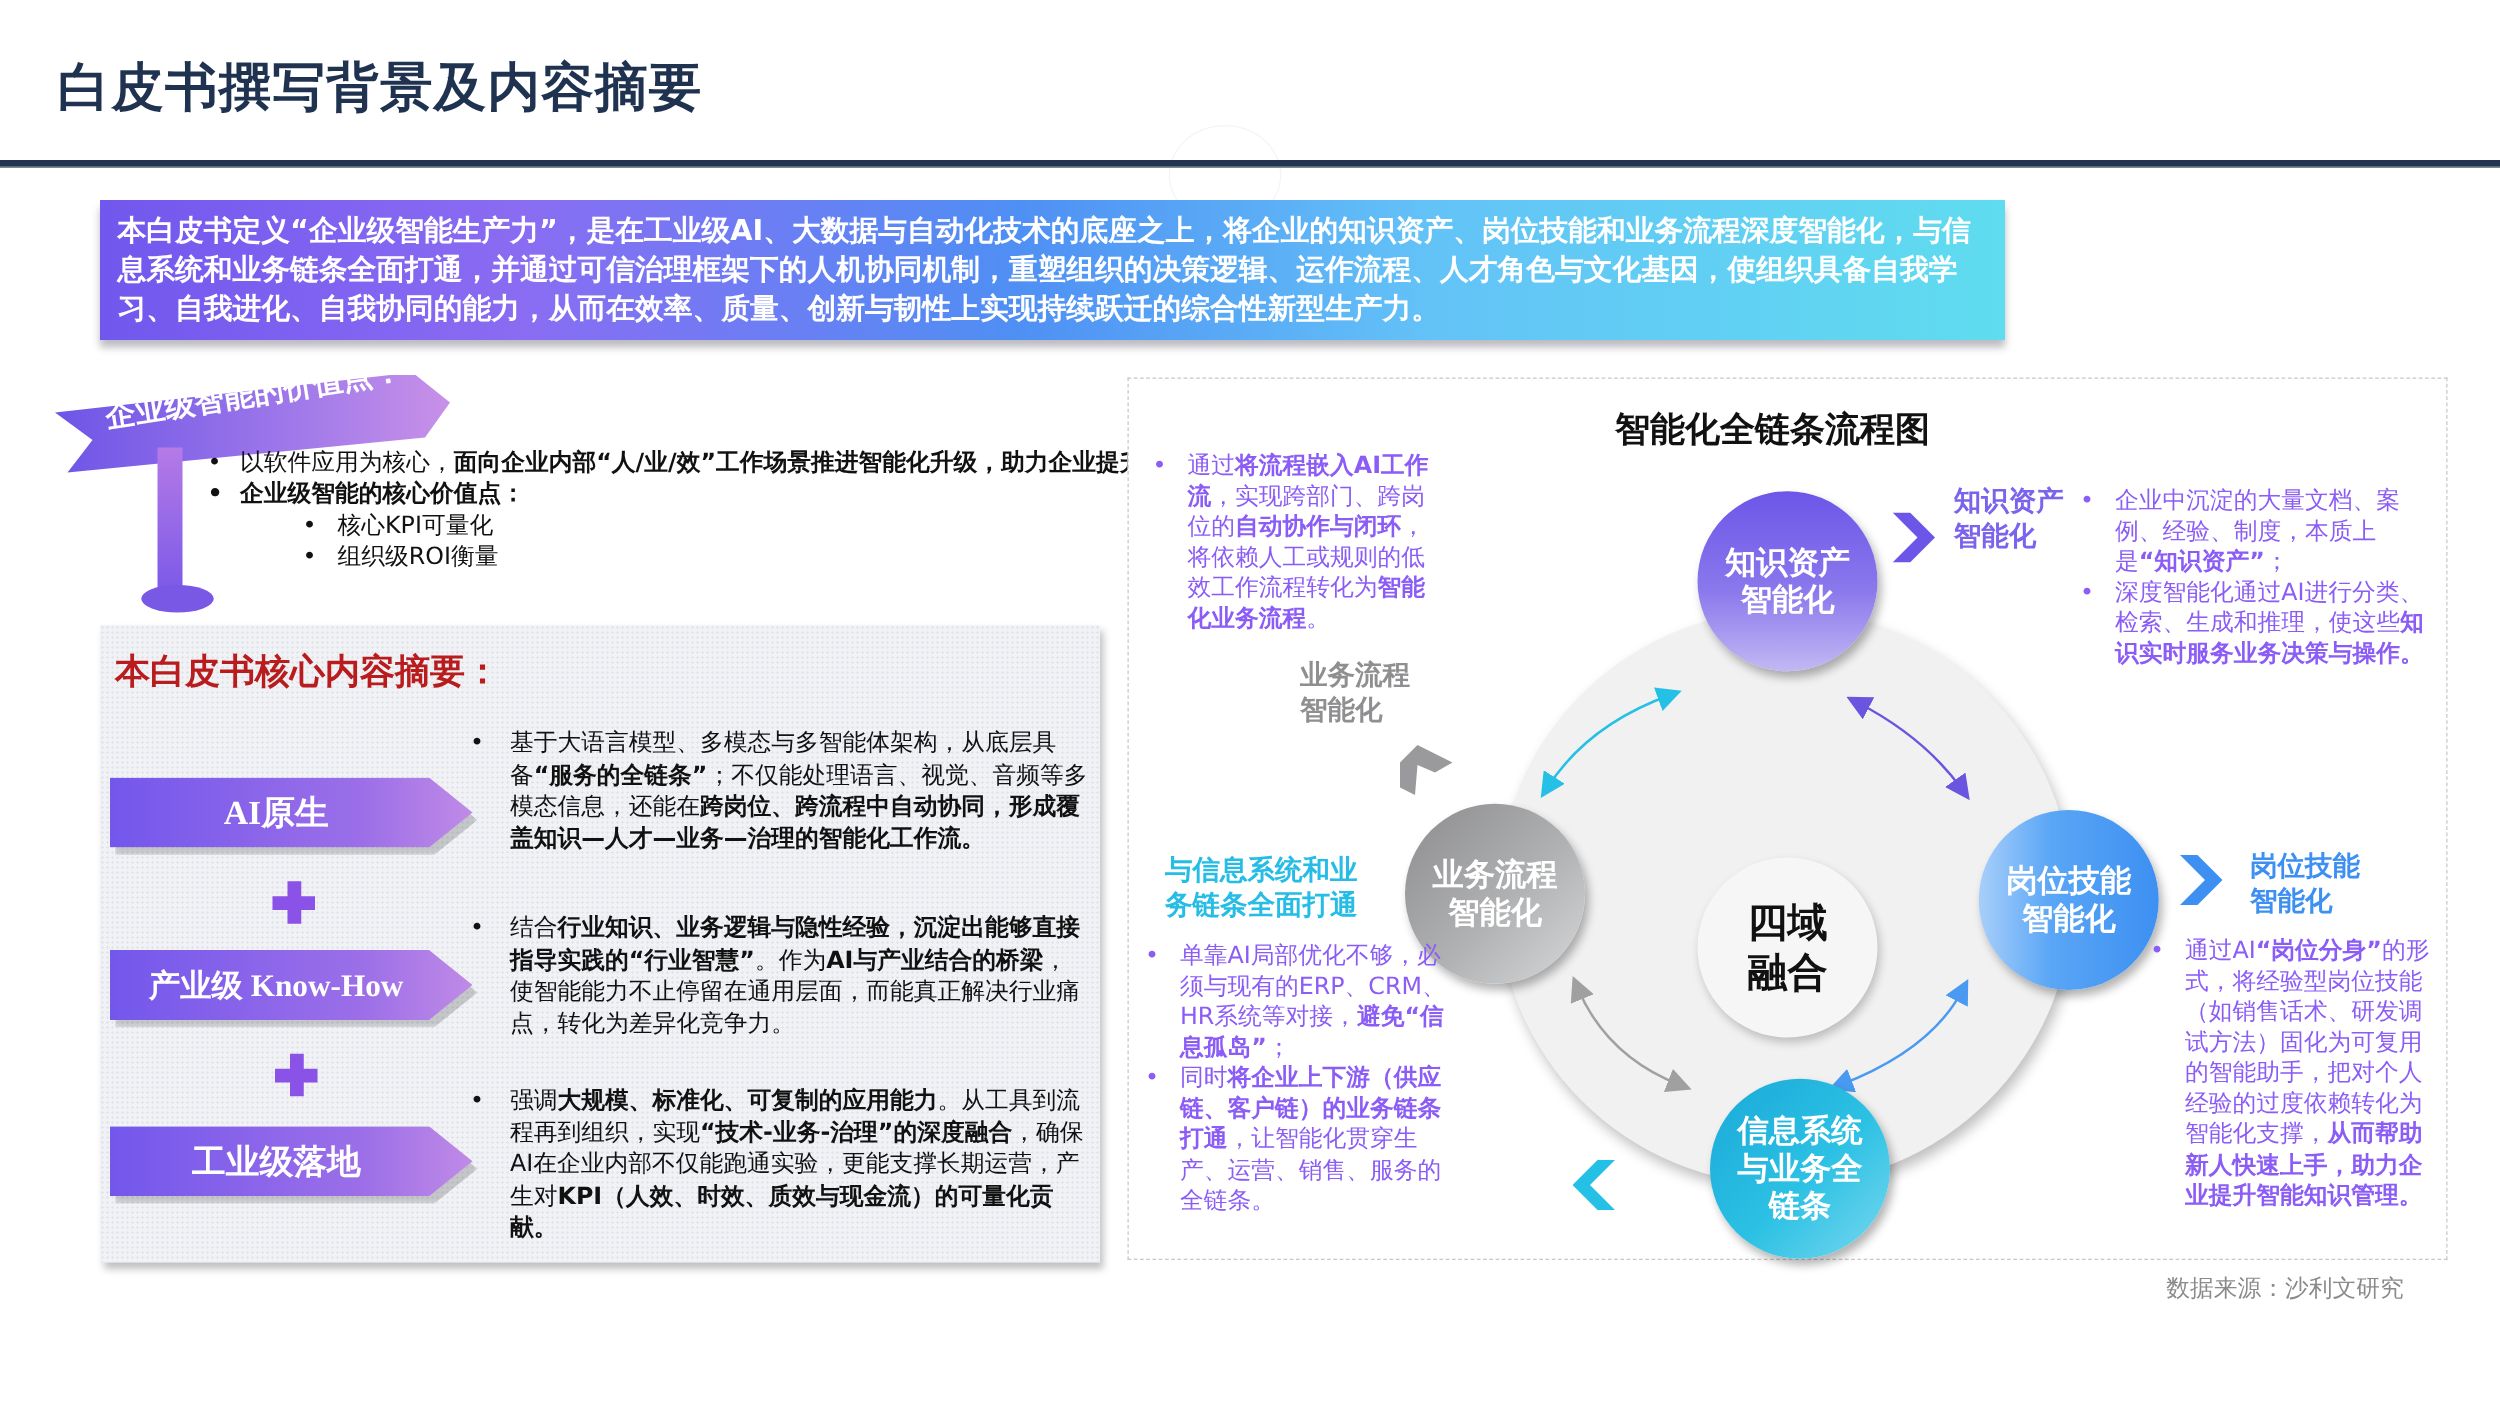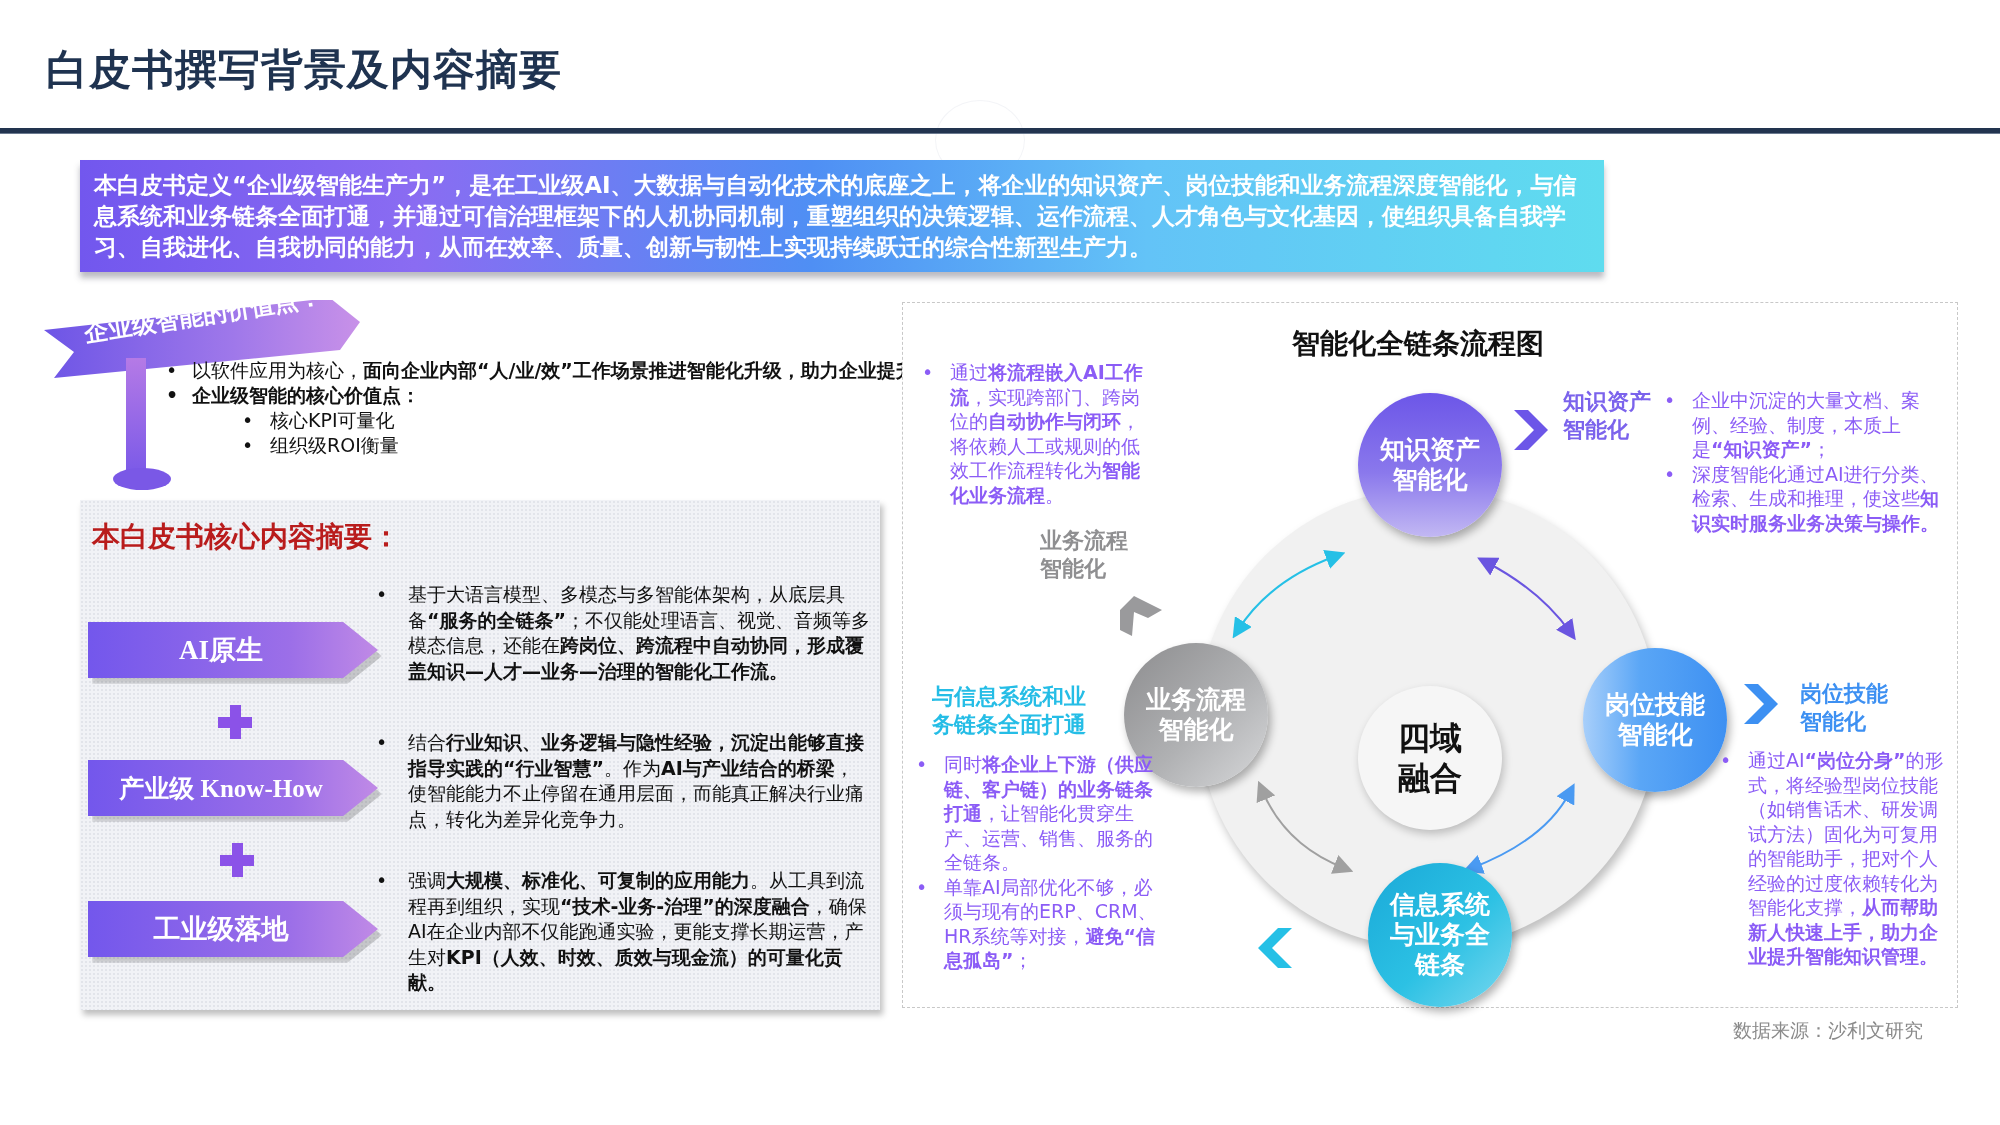--- a/index.html
+++ b/index.html
@@ -250,25 +250,25 @@
   <div class="li">
     <span>企业中沉淀的大量文档、案例、经验、制度，本质上是</span><span class="b">“知识资产”</span><span>；</span>
   </div>
   <div class="li">
     <span>深度智能化通过AI进行分类、检索、生成和推理，使这些</span><span class="b">知识实时服务业务决策与操作。</span>
   </div>
 </div>
 
 <div class="side-text" style="left:914px; top:752px; width:255px;">
   <div class="li">
+    <span>单靠AI局部优化不够，必须与现有的ERP、CRM、HR系统等对接，</span><span class="b">避免“信息孤岛”</span><span>；</span>
+  </div>
+  <div class="li">
     <span>同时</span><span class="b">将企业上下游（供应链、客户链）的业务链条打通</span><span>，让智能化贯穿生产、运营、销售、服务的全链条。</span>
   </div>
-  <div class="li">
-    <span>单靠AI局部优化不够，必须与现有的ERP、CRM、HR系统等对接，</span><span class="b">避免“信息孤岛”</span><span>；</span>
-  </div>
 </div>
 
 <div class="side-text" style="left:1718px; top:748px; width:232px;">
   <div class="li">
     <span>通过AI</span><span class="b">“岗位分身”</span><span>的形式，将经验型岗位技能（如销售话术、研发调试方法）固化为可复用的智能助手，把对个人经验的过度依赖转化为智能化支撑，</span><span class="b">从而帮助新人快速上手，助力企业提升智能知识管理。</span>
   </div>
 </div>
 
 <div class="source">数据来源：沙利文研究</div>
 

